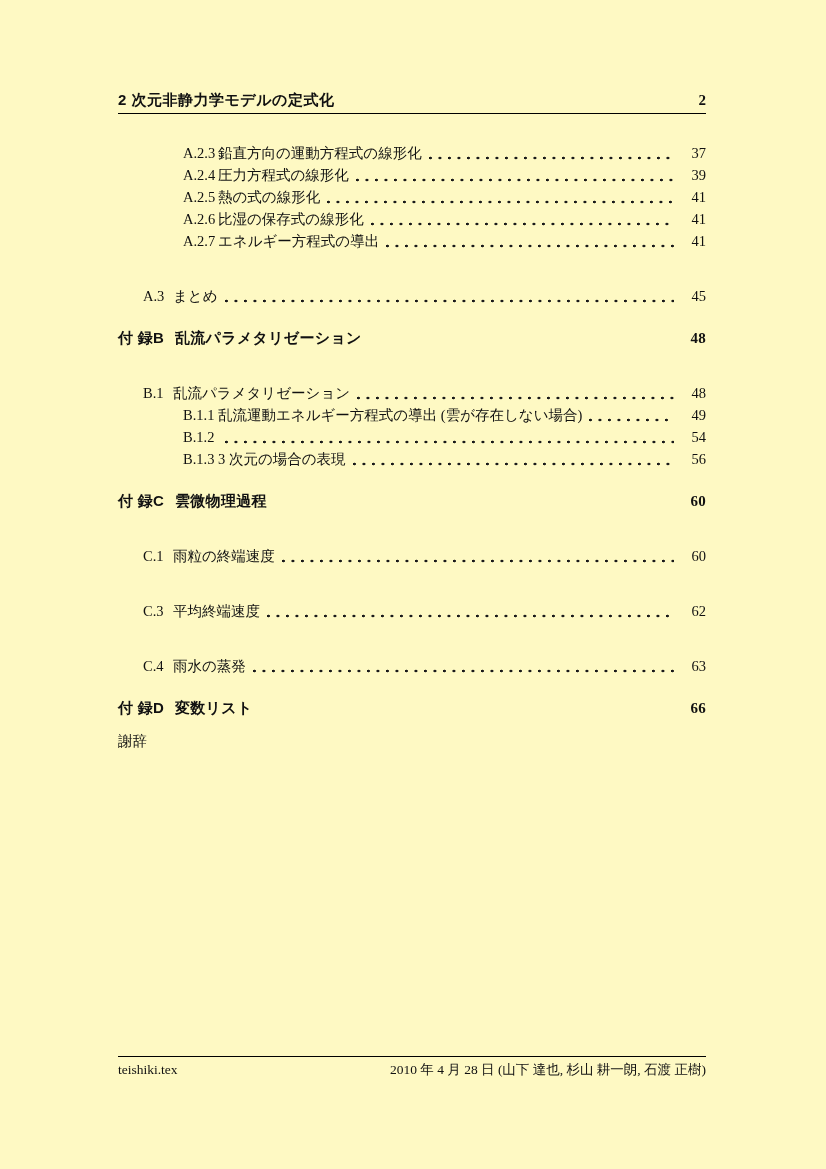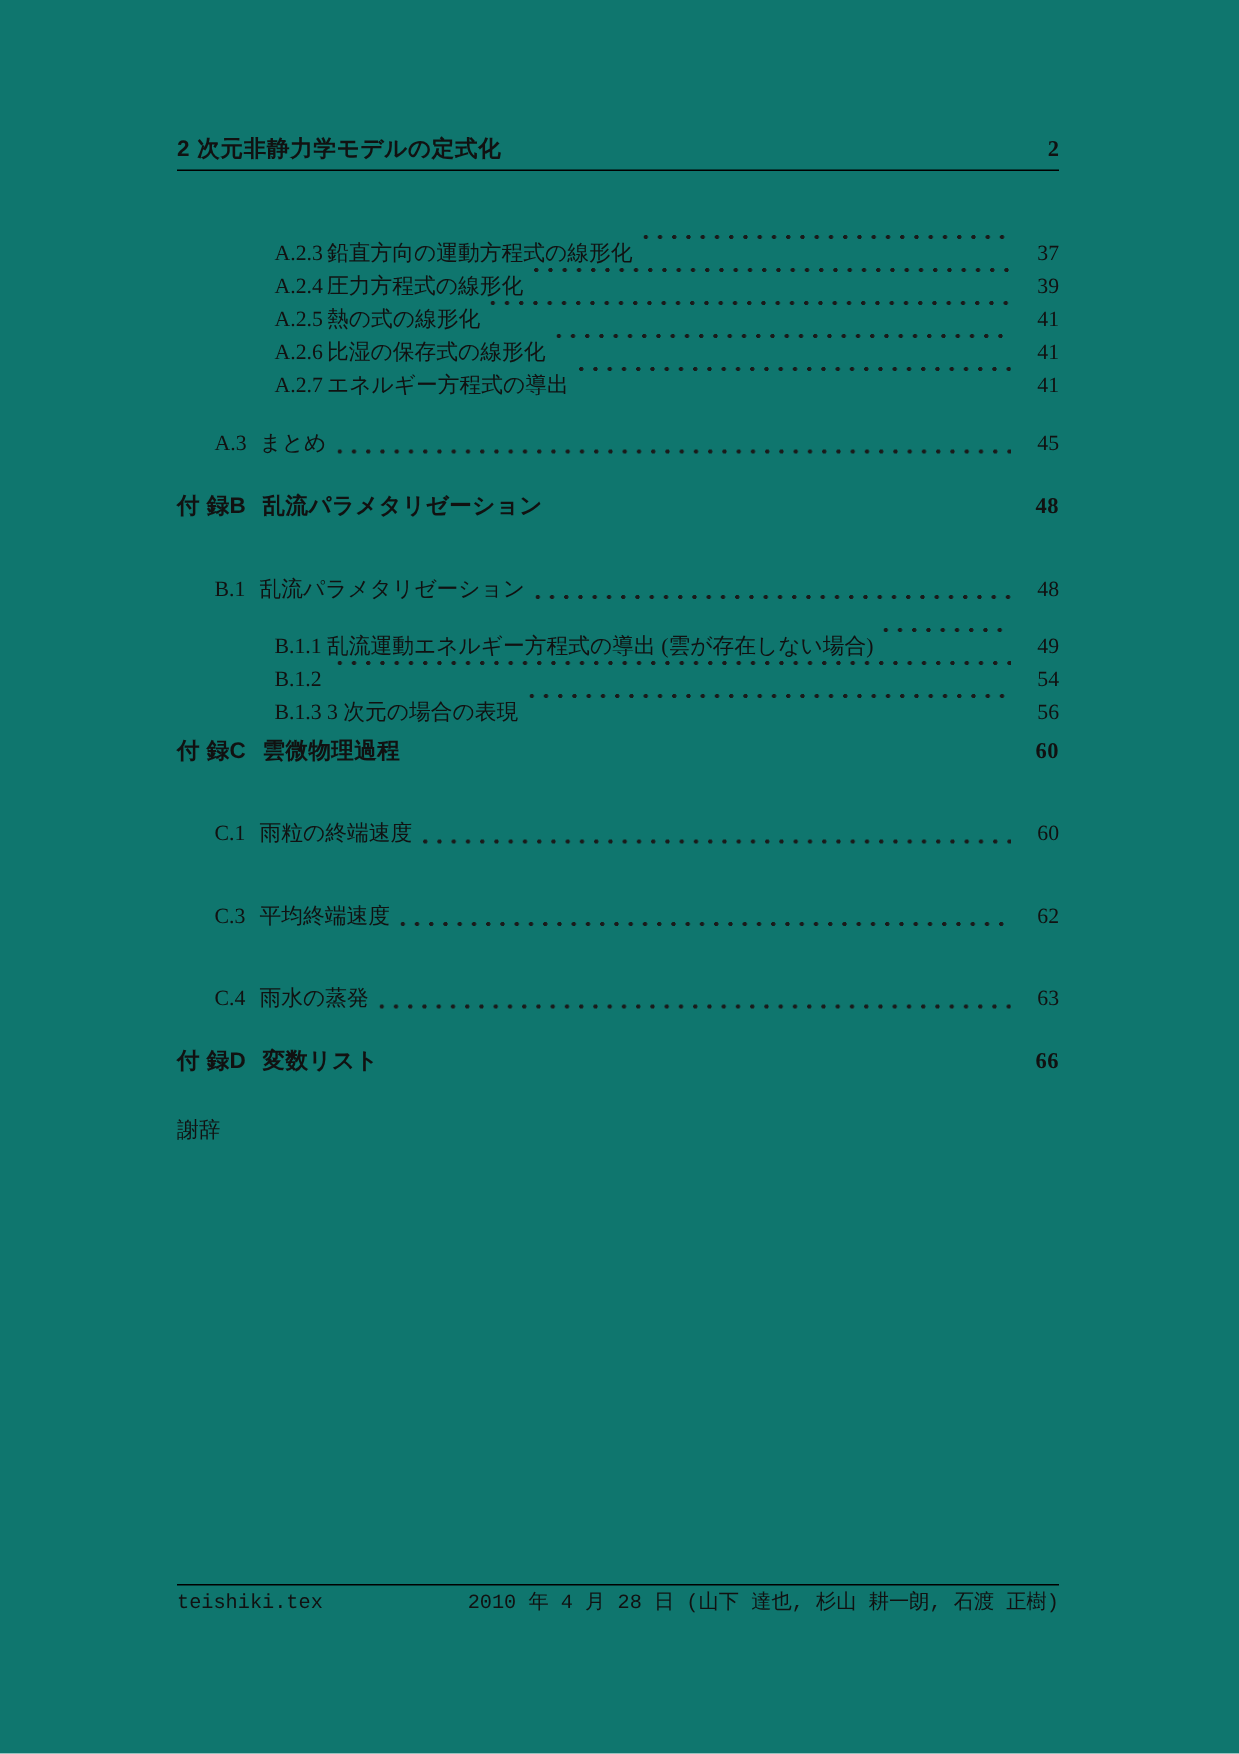--- a/index.html
+++ b/index.html
@@ -4,21 +4,21 @@
 <style>
   html, body {
     margin: 0;
     padding: 0;
     background: #ffffff;
   }
   .page {
     position: relative;
     width: 826px;
     height: 1169px;
-    background: #0f766e;
+    background: #fef9c3;
     color: #111111;
     font-family: "Liberation Serif", serif;
     overflow: hidden;
   }
 
   
   .running-header {
     position: absolute;
     left: 118px;
     right: 120px;
@@ -75,54 +75,53 @@
   }
   .toc-page {
     flex: 0 0 auto;
     width: 26px;
     text-align: right;
     font-family: "Liberation Serif", serif;
   }
 
   
   .level-subsection { padding-left: 65px; }
-  .level-subsection .toc-label { width: 35px; min-width: 35px; margin-top: 16px; }
+  .level-subsection .toc-label { width: 35px; min-width: 35px; }
 
   .level-section { padding-left: 25px; margin-top: 33px; }
   .level-section .toc-label { width: 30px; min-width: 30px; }
 
   .level-chapter {
     margin-top: 20px;
     padding-left: 0;
     font-family: "Liberation Sans", sans-serif;
     font-weight: bold;
     font-size: 15px;
     letter-spacing: 0.3px;
     align-items: center;
   }
   .level-chapter .toc-label { width: 57px; min-width: 57px; }
   .level-chapter .toc-leader { background: none; }
   .level-chapter .toc-page { font-family: "Liberation Serif", serif; }
 
-  .level-unnumbered { margin-top: 24px; }
+  .level-unnumbered { margin-top: 11px; }
 
   
   .page-footer {
     position: absolute;
     left: 118px;
     right: 120px;
     top: 1056px;
     border-top: 1px solid #000000;
     padding-top: 5px;
     display: flex;
     justify-content: space-between;
     align-items: baseline;
     font-size: 13.5px;
     line-height: 16px;
-    font-family: Liberation Mono, monospace;
   }
 </style>
 </head>
 <body>
 
 <div class="page">
 
   <div class="running-header">
     <span class="header-title">2 次元非静力学モデルの定式化</span>
     <span class="header-page">2</span>

